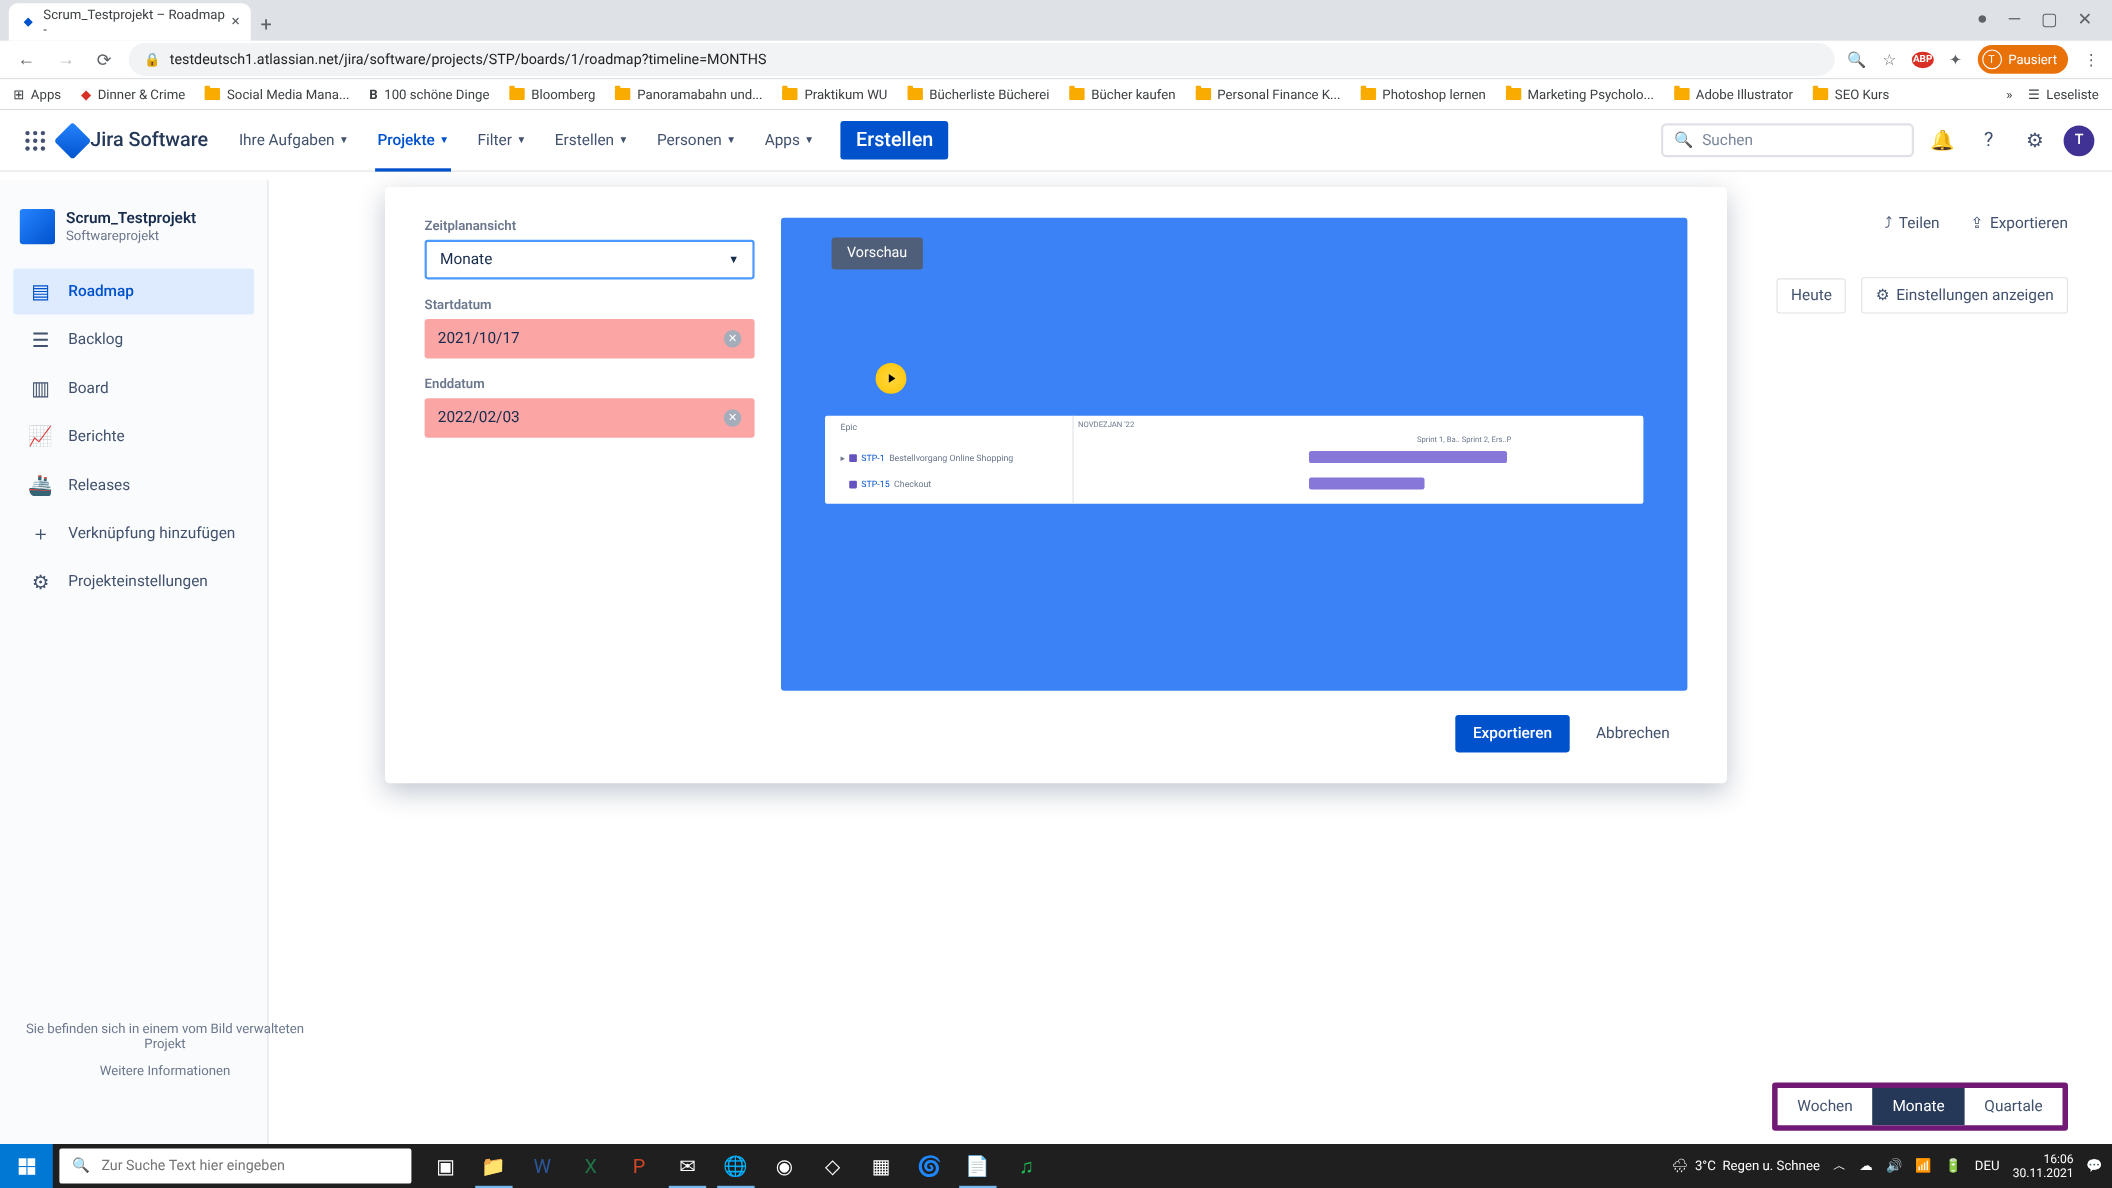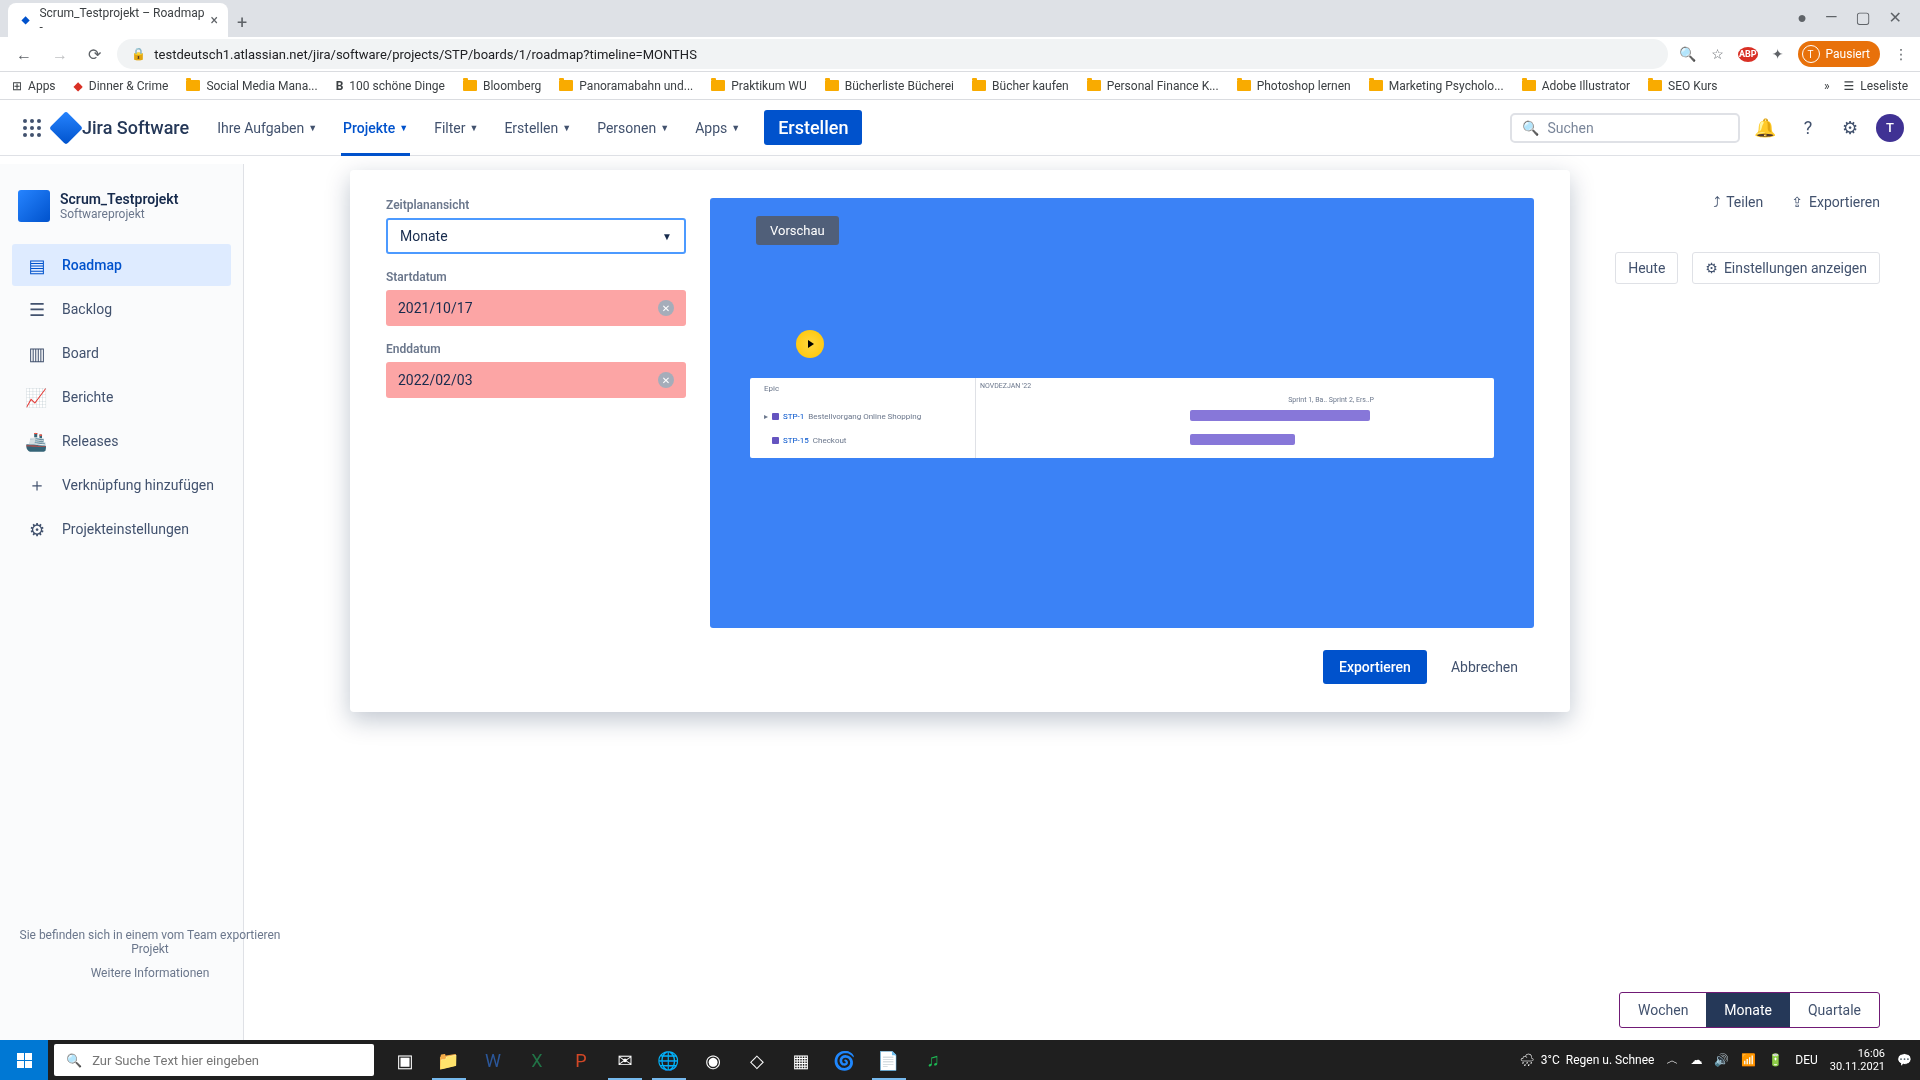--- a/index.html
+++ b/index.html
@@ -57,21 +57,21 @@
 .sidebar-footer { position: absolute; bottom: 60px; left: 12px; right: 12px; width: 276px; text-align: center; font-size: 12px; color: #6b778c; }
 .sidebar-footer a { color: #6b778c; text-decoration: none; display: block; margin-top: 10px; }
 
 .content { flex: 1; position: relative; padding: 20px 40px; }
 .content-actions { position: absolute; top: 30px; right: 40px; display: flex; gap: 28px; font-size: 14px; color: #42526e; }
 .action-btn { display: flex; align-items: center; gap: 6px; cursor: pointer; }
 .timeline-controls { position: absolute; top: 88px; right: 40px; display: flex; align-items: center; gap: 14px; font-size: 14px; color: #42526e; }
 .ctrl-btn { border: 1px solid #dfe1e6; border-radius: 3px; padding: 7px 12px; cursor: pointer; display: flex; align-items: center; gap: 6px; }
 .timeline-hdr { position: absolute; top: 160px; right: 40px; left: 340px; font-size: 12px; color: #6b778c; text-align: right; padding-right: 360px; }
 .timeline-bar { position: absolute; top: 220px; right: 368px; width: 260px; height: 22px; background: #8777d9; border-radius: 3px; }
-.zoom-controls { position: absolute; bottom: 12px; right: 40px; display: flex; border: 1px solid #701a75; border-radius: 3px; overflow: hidden; font-size: 14px; color: #42526e; }
+.zoom-controls { position: absolute; bottom: 12px; right: 40px; display: flex; border: 5px solid #701a75; border-radius: 3px; overflow: hidden; font-size: 14px; color: #42526e; }
 .zoom-btn { padding: 9px 18px; cursor: pointer; }
 .zoom-btn.active { background: #253858; color: #fff; }
 
 
 .modal-overlay { position: absolute; top: 164px; left: 0; right: 0; bottom: 40px; background: rgba(9,30,66,0.0); display: flex; justify-content: center; align-items: flex-start; padding-top: 6px; }
 .modal { width: 1220px; background: #fff; border-radius: 4px; box-shadow: 0 8px 24px rgba(9,30,66,0.25); padding: 28px 36px; }
 .modal-title { font-size: 22px; font-weight: 500; color: #172b4d; margin-bottom: 18px; }
 .modal-body { display: flex; gap: 24px; }
 .modal-left { width: 300px; }
 .field-label { font-size: 12px; font-weight: 600; color: #6b778c; margin-bottom: 6px; margin-top: 16px; }
@@ -303,21 +303,21 @@
       </div>
     <div class="side-item">
         <span class="side-icon">＋</span>
         <span>Verknüpfung hinzufügen</span>
       </div>
     <div class="side-item">
         <span class="side-icon">⚙</span>
         <span>Projekteinstellungen</span>
       </div>
     <div class="sidebar-footer">
-      <span>Sie befinden sich in einem vom Team exportieren Projekt</span>
+      <span>Sie befinden sich in einem vom Bild verwalteten Projekt</span>
       <a>Weitere Informationen</a>
     </div>
   </div>
 
   <div class="content">
     <div class="content-actions">
       <div class="action-btn">
           <span>⤴</span>
           <span>Teilen</span>
         </div>

